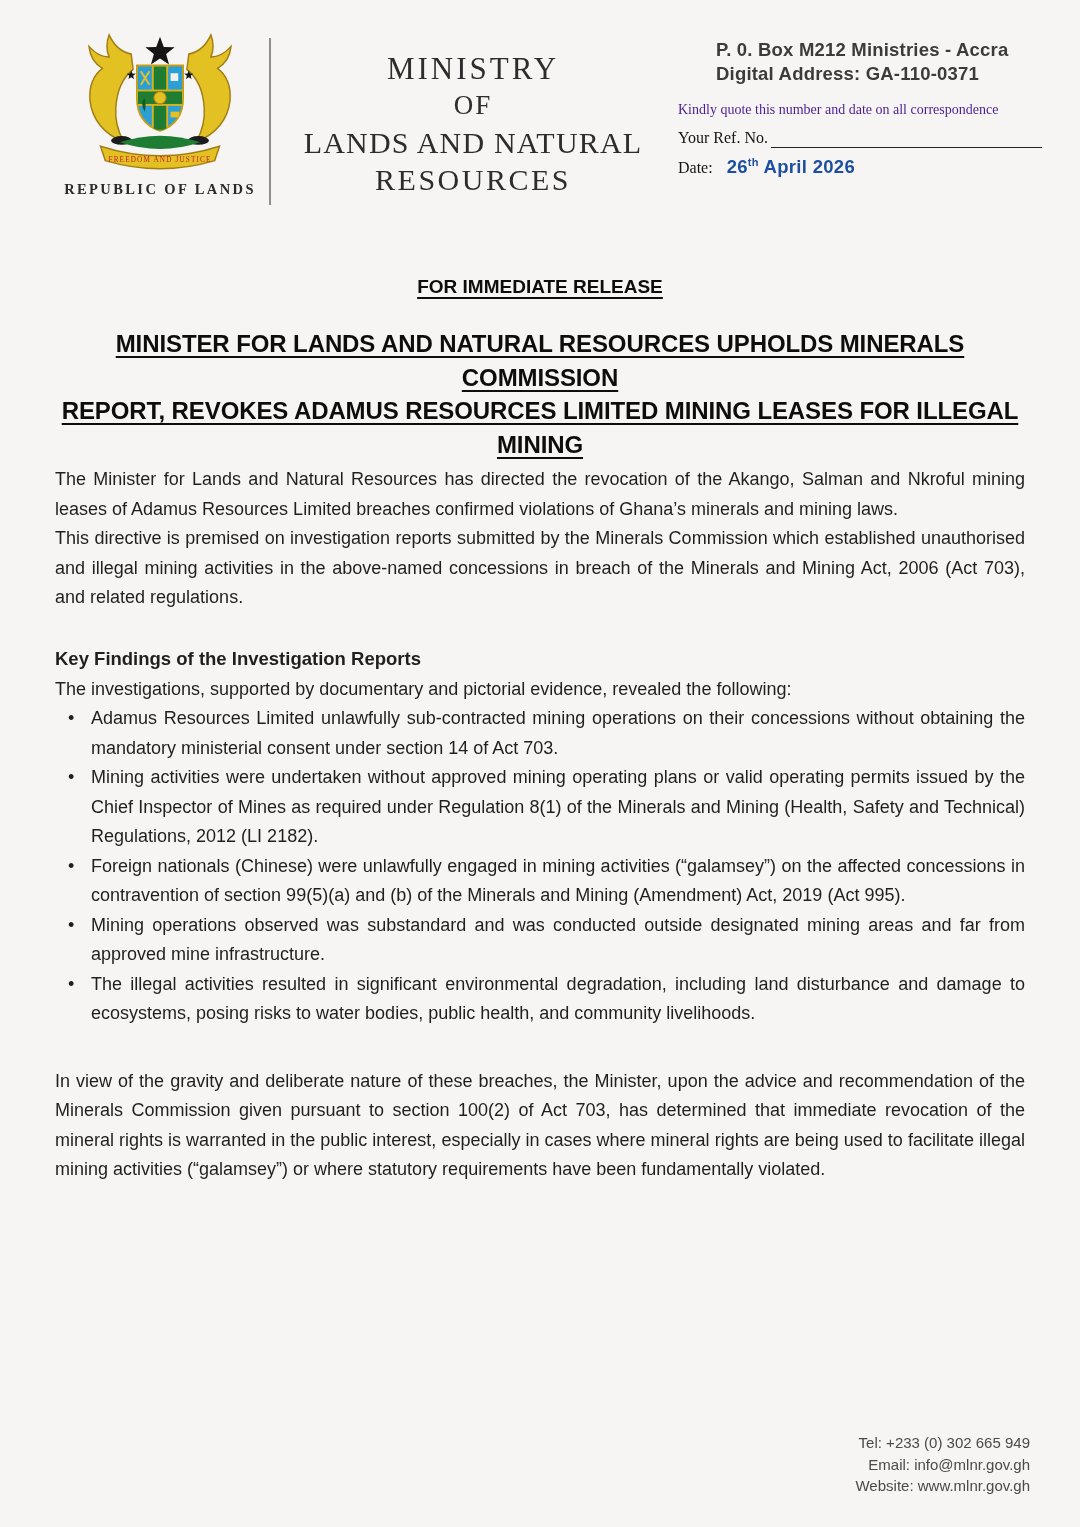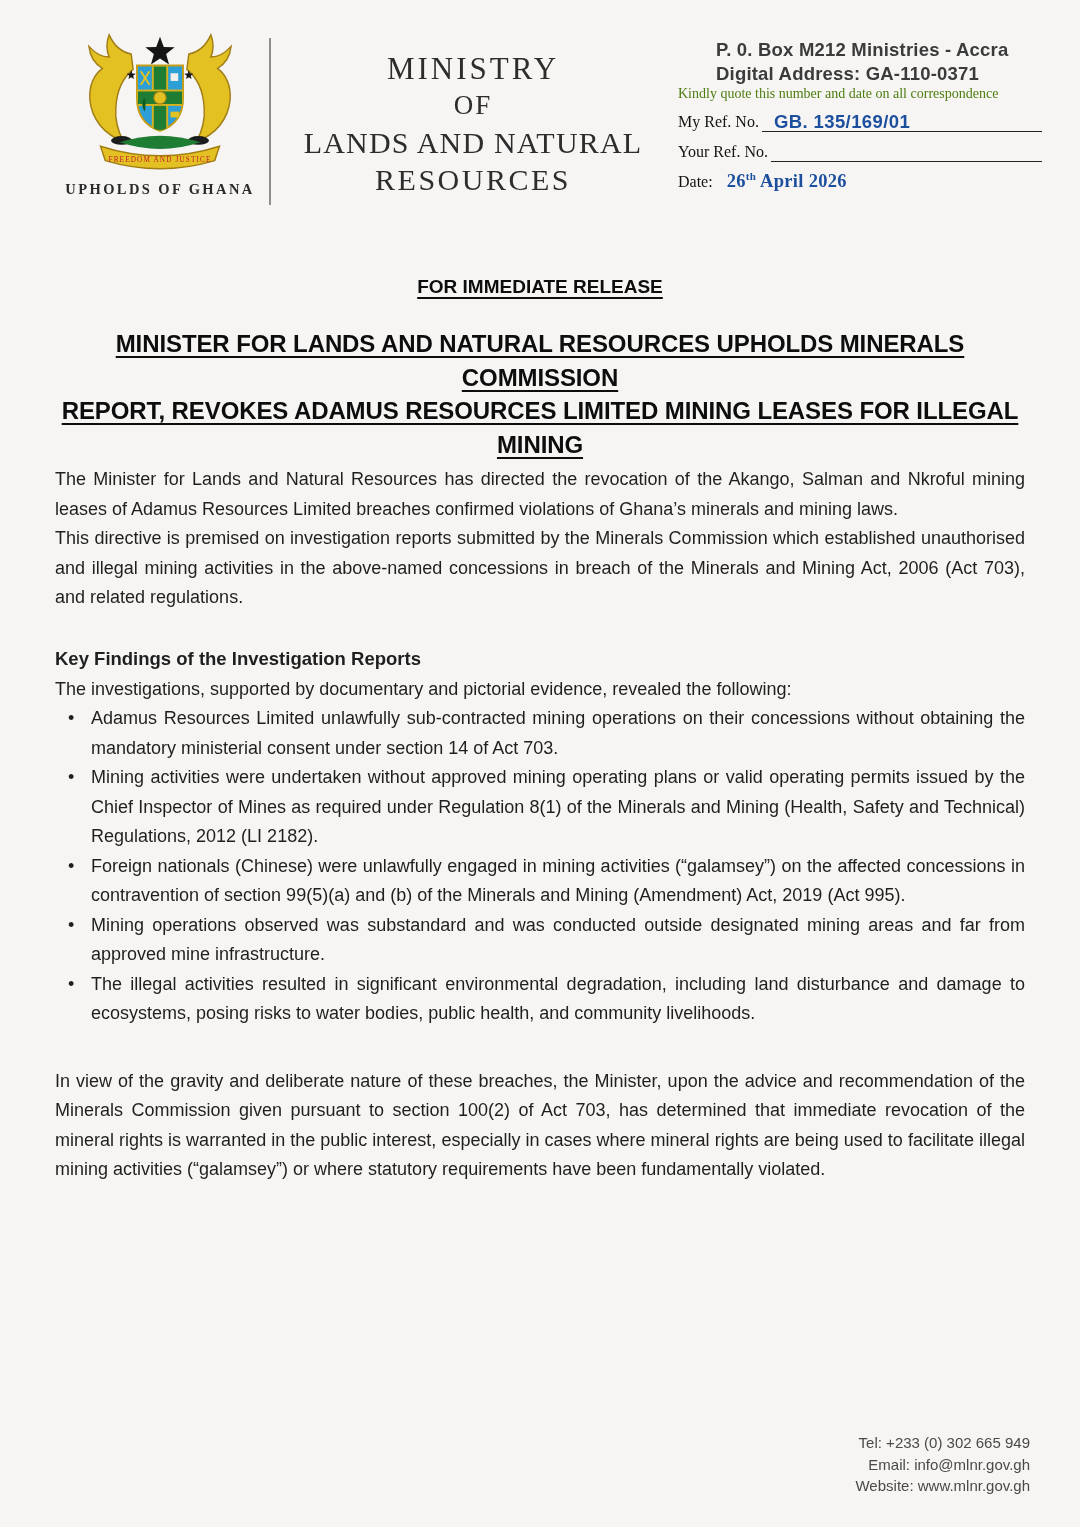--- a/index.html
+++ b/index.html
@@ -26,36 +26,36 @@
   .ministry .m1 { font-size:31px; letter-spacing:3px; }
   .ministry .m2 { font-size:27px; letter-spacing:2px; }
   .ministry .m3 { font-size:30px; letter-spacing:1.2px; }
   .ministry .m4 { font-size:30px; letter-spacing:2.5px; }
   .contact { position:absolute; left:678px; top:38px; width:364px; }
   .contact .po {
     font-weight:700; font-size:18.5px; color:#3b3b3b; line-height:24px;
     padding-left:38px; letter-spacing:0.2px; white-space:nowrap;
   }
   .quote-note {
-    margin-top:0; font-family:"Liberation Serif", serif; font-size:14px;
-    color:#4d7c0f; white-space:nowrap;
+    margin-top:16px; font-family:"Liberation Serif", serif; font-size:14px;
+    color:#4c1d95; white-space:nowrap;
   }
   .ref-row {
     display:flex; align-items:flex-end; margin-top:5px; height:25px;
     font-family:"Liberation Serif", serif; font-size:16px; color:#141414;
   }
   .ref-label { white-space:nowrap; padding-bottom:1px; }
   .ref-fill { flex:1; border-bottom:1.6px solid #222; margin-left:3px; padding-left:12px; }
   .ref-value {
     font-family:"Liberation Sans", sans-serif; font-weight:700; font-size:18.5px;
     color:#1d4f9f; letter-spacing:0.4px; position:relative; top:2px; white-space:nowrap;
   }
   .date-row { margin-top:8px; font-family:"Liberation Serif", serif; font-size:16px; color:#141414; }
   .date-value {
-    font-family:Liberation Serif, serif; font-weight:700; font-size:18.5px;
+    font-family:Liberation Sans, sans-serif; font-weight:700; font-size:18.5px;
     color:#1d4f9f; margin-left:14px; letter-spacing:0.3px;
   }
   .date-value sup { font-size:11px; }
   
   .main-col { position:absolute; left:55px; top:226px; width:970px; }
   .banner { text-align:center; font-weight:700; font-size:19px; line-height:26px; color:#0d0d0d;margin-top:48px; }
   .u { text-decoration:underline; text-decoration-thickness:2px; text-underline-offset:3.5px; }
   .headline {
     margin-top:27px; text-align:center; font-weight:700; font-size:24px;
     line-height:33.5px; color:#0d0d0d; letter-spacing:-0.1px;
@@ -115,40 +115,36 @@
         <path d="M80 42 l9 14 M89 42 l-9 14" stroke="#e4c123" stroke-width="2"></path>
         <rect x="111" y="44" width="8" height="8" fill="#f2f0ea"></rect>
         <path d="M84 84 q2 -8 0 -14 q-5 5 0 14 Z" fill="#0f5a22"></path>
         <rect x="111" y="84" width="9" height="6" fill="#e4c123"></rect>
       </g>
       <circle cx="100" cy="69.5" r="6.5" fill="#e4c123" stroke="#a07d15" stroke-width="1.2"></circle>
 
       <path d="M38 120 Q100 140 162 120 L157 135 Q100 152 43 135 Z" fill="#e4c123" stroke="#a07d15" stroke-width="1.5"></path>
       <text x="100" y="136" text-anchor="middle" font-size="7.5" fill="#c21d2f" letter-spacing="1.2" font-family="Liberation Serif, serif">FREEDOM AND JUSTICE</text>
     </svg>
-    <div class="republic">UPHOLDS OF GHANA</div>
+    <div class="republic">REPUBLIC OF LANDS</div>
   </div>
 
   <div class="header-divider"></div>
 
   <div class="ministry">
     <div class="m1">MINISTRY</div>
     <div class="m2">OF</div>
     <div class="m3">LANDS AND NATURAL</div>
     <div class="m4">RESOURCES</div>
   </div>
 
   <div class="contact">
     <div class="po">P. 0. Box M212 Ministries - Accra</div>
     <div class="po">Digital Address: GA-110-0371</div>
     <div class="quote-note">Kindly quote this number and date on all correspondence</div>
-    <div class="ref-row">
-      <span class="ref-label">My Ref. No.</span>
-      <span class="ref-fill"><span class="ref-value">GB. 135/169/01</span></span>
-    </div>
     <div class="ref-row">
       <span class="ref-label">Your Ref. No.</span>
       <span class="ref-fill"></span>
     </div>
     <div class="date-row">
       <span>Date:</span><span class="date-value"><span>26</span><sup>th</sup><span> April 2026</span></span>
     </div>
   </div>
 
   <div class="main-col">

